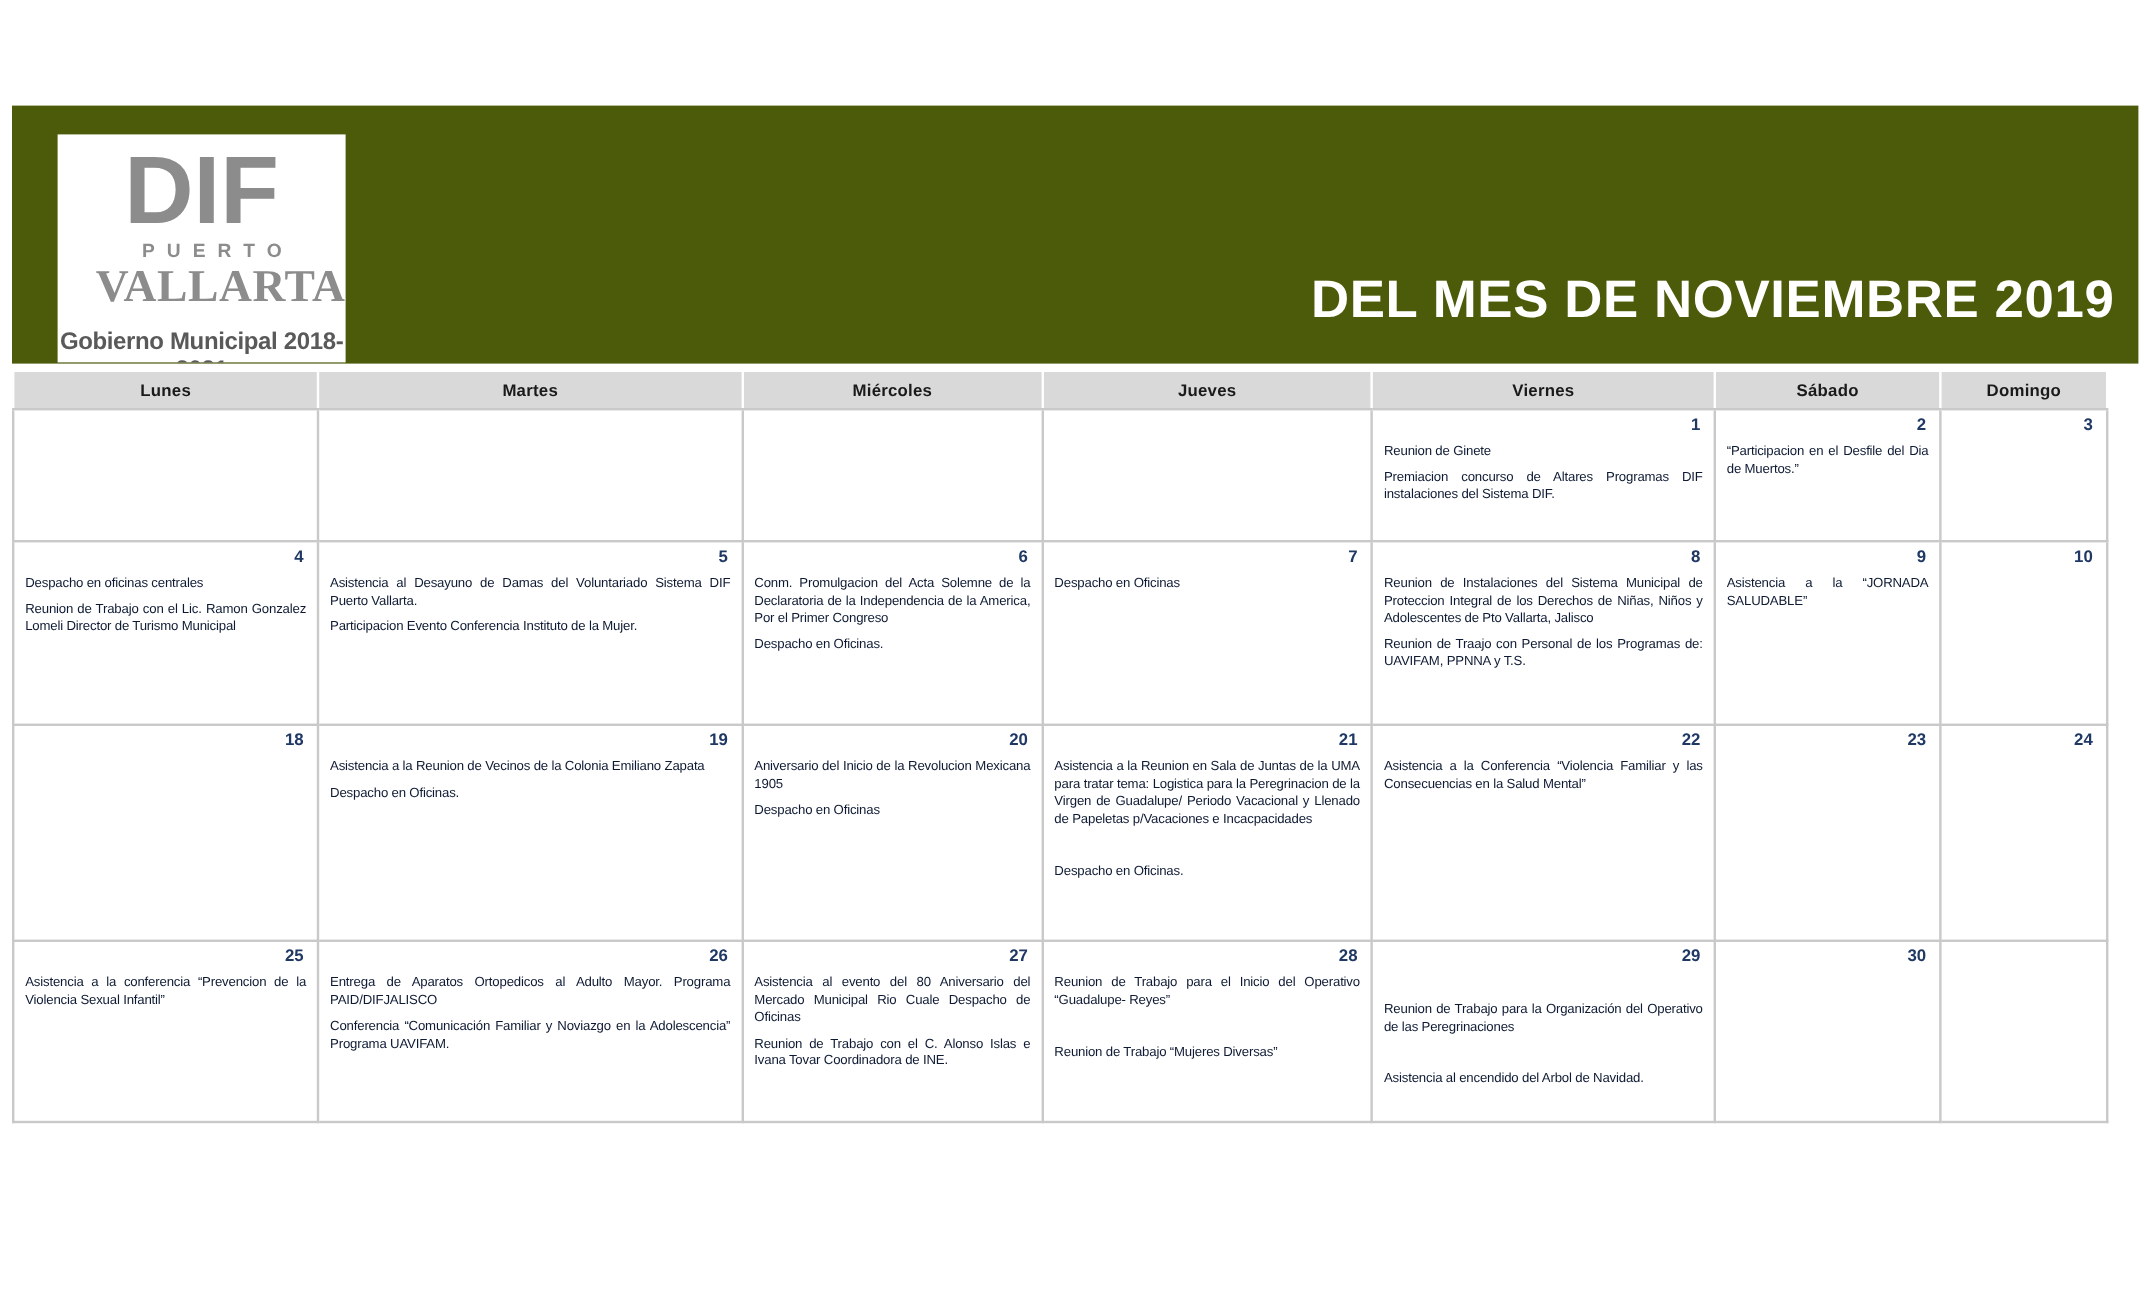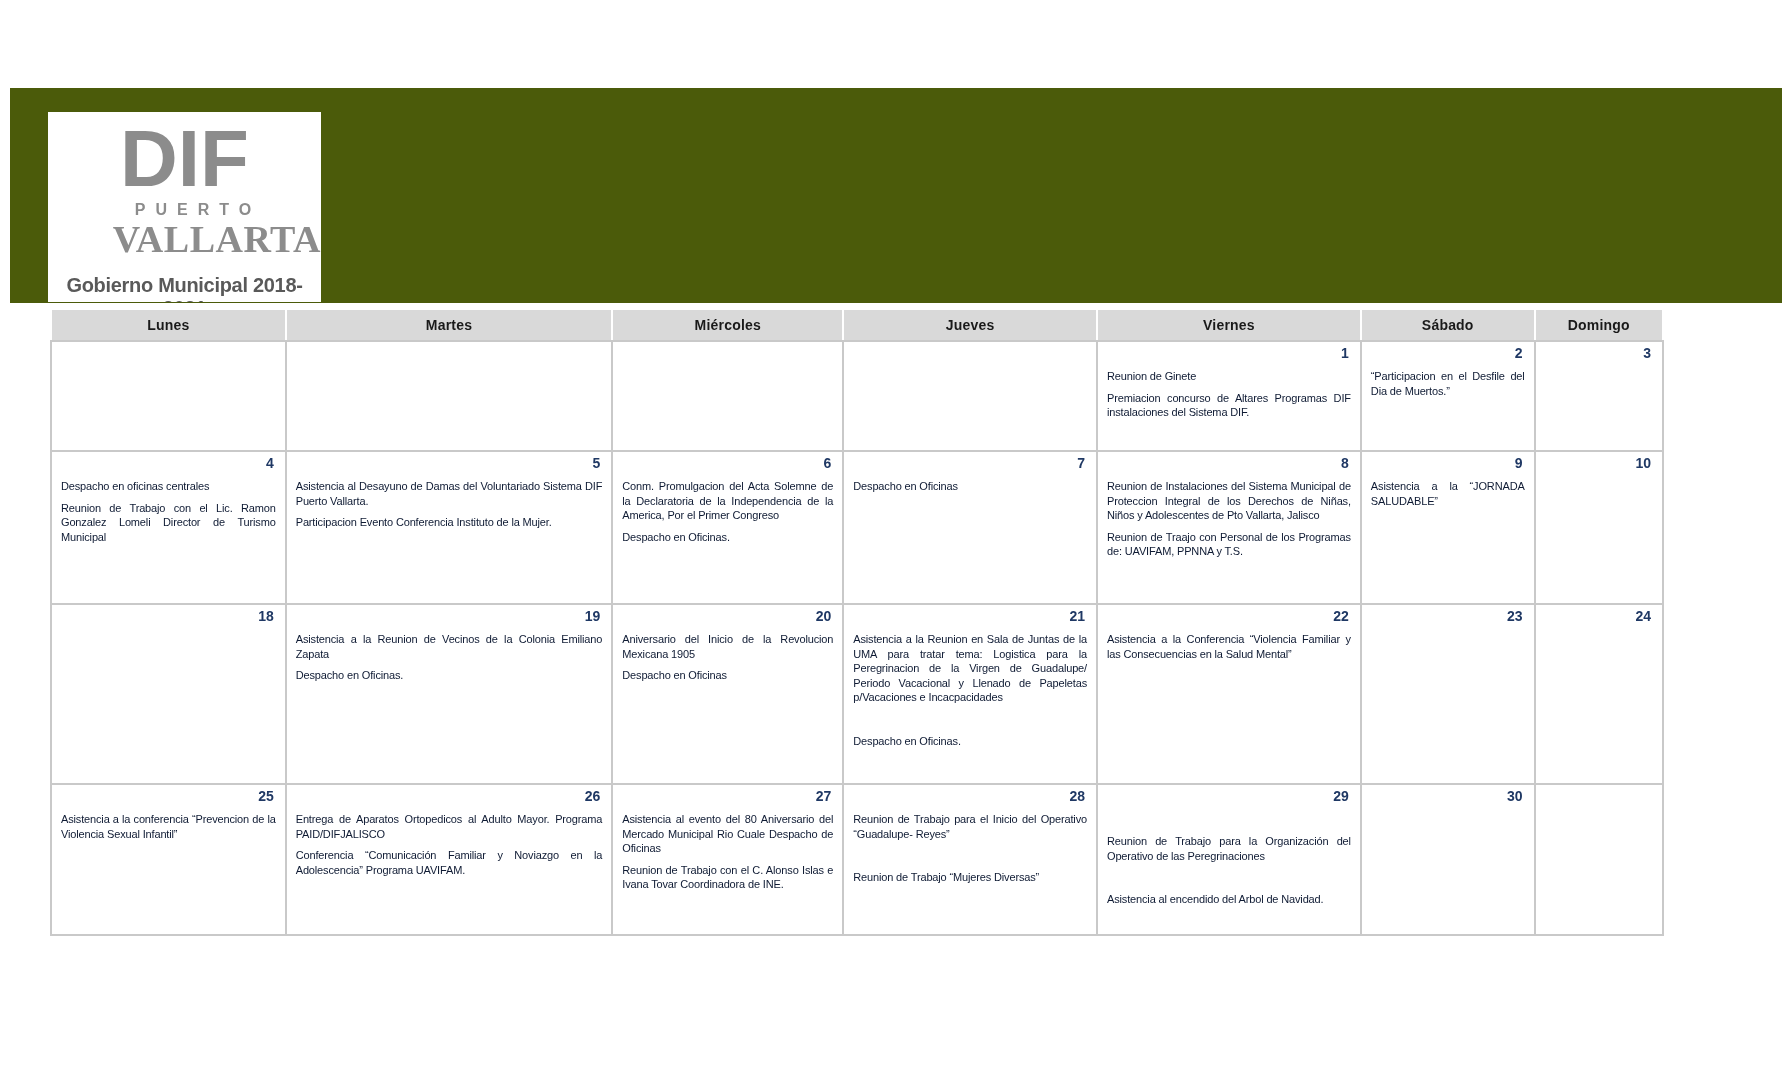--- a/index.html
+++ b/index.html
@@ -6,21 +6,21 @@
   body{
     width:1792px;height:1088px;background:#ffffff;position:relative;
     font-family:"Liberation Sans", sans-serif;
     -webkit-font-smoothing:antialiased;
   }
   .band{
     position:absolute;left:10px;top:88px;width:1772px;height:215px;
     background:var(--band-green,#4b5b0a);
   }
   .logo{
-    position:absolute;left:38px;top:24px;width:273px;height:190px;
+    position:absolute;left:38px;top:24px;width:240px;height:190px;
     background:#ffffff;text-align:center;overflow:hidden;
   }
   .logo-dif{
     font-size:80px;font-weight:800;line-height:0.98;margin-top:8px;
     letter-spacing:0px;color:var(--logo-gray,#8c8c8c);
   }
   .logo-puerto{
     font-size:16px;font-weight:700;letter-spacing:10px;padding-left:27px;
     margin-top:3px;color:var(--logo-gray,#8c8c8c);
   }
@@ -31,22 +31,22 @@
   }
   .logo-gov{
     font-size:20px;font-weight:700;color:#595959;margin-top:16px;letter-spacing:-0.3px;
   }
   .title{
     position:absolute;right:20px;bottom:26px;text-align:right;color:#ffffff;
     font-weight:700;font-size:44px;line-height:1.25;letter-spacing:0.5px;
     white-space:nowrap;
   }
   table.cal{
-    position:absolute;left:10px;top:308px;width:1614px;
-    border-collapse:collapse;table-layout:fixed;margin-left:40px;
+    position:absolute;left:10px;top:308px;width:1747px;
+    border-collapse:collapse;table-layout:fixed;
   }
   .cal th{
     background:var(--header-gray,#d9d9d9);
     border:2px solid #ffffff;border-bottom:2px solid var(--border-gray,#c9c9c9);
     font-size:14px;font-weight:700;color:#1a1a1a;height:30px;
     text-align:center;padding:0;letter-spacing:0.2px;
   }
   .cal td{
     vertical-align:top;background:#ffffff;
     border:2px solid var(--border-gray,#c9c9c9);
@@ -75,20 +75,21 @@
 <body>
 
 <div class="band">
   <div class="logo">
     <div class="logo-dif">DIF</div>
     <div class="logo-puerto">PUERTO</div>
     <div class="logo-vallarta">VALLARTA</div>
     <div class="logo-gov">Gobierno Municipal 2018-2021</div>
   </div>
   <div class="title">
+    <div>DEL MES DE NOVIEMBRE 2019</div>
   </div>
 </div>
 
 <table class="cal">
   <colgroup>
     <col style="width:14.56%">
       <col style="width:20.26%">
       <col style="width:14.33%">
     <col style="width:15.74%">
       <col style="width:16.37%">

